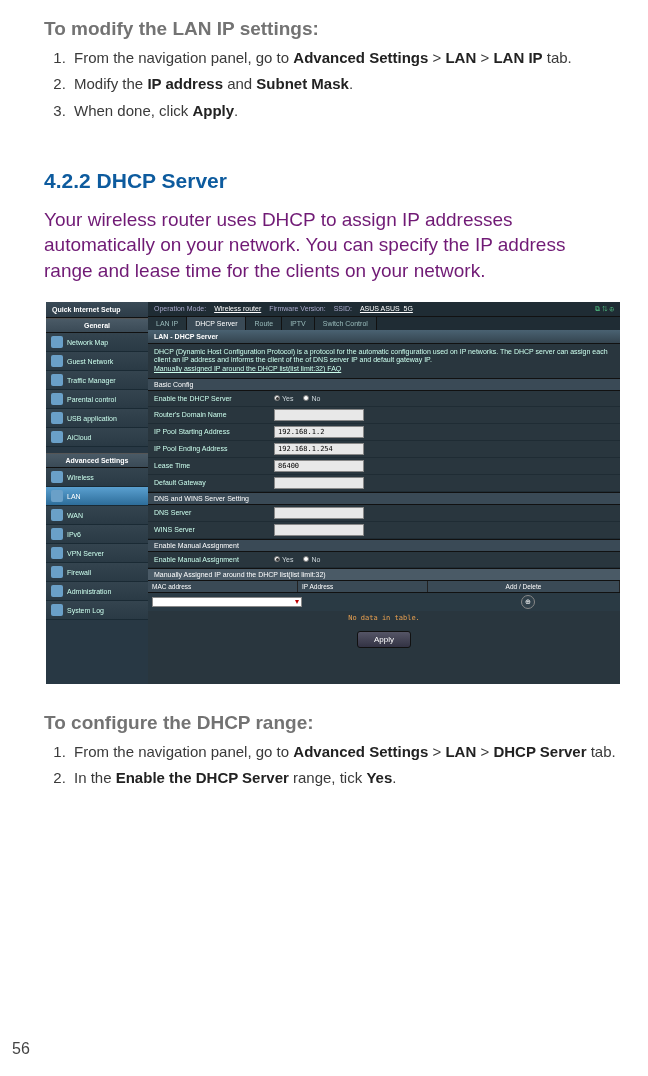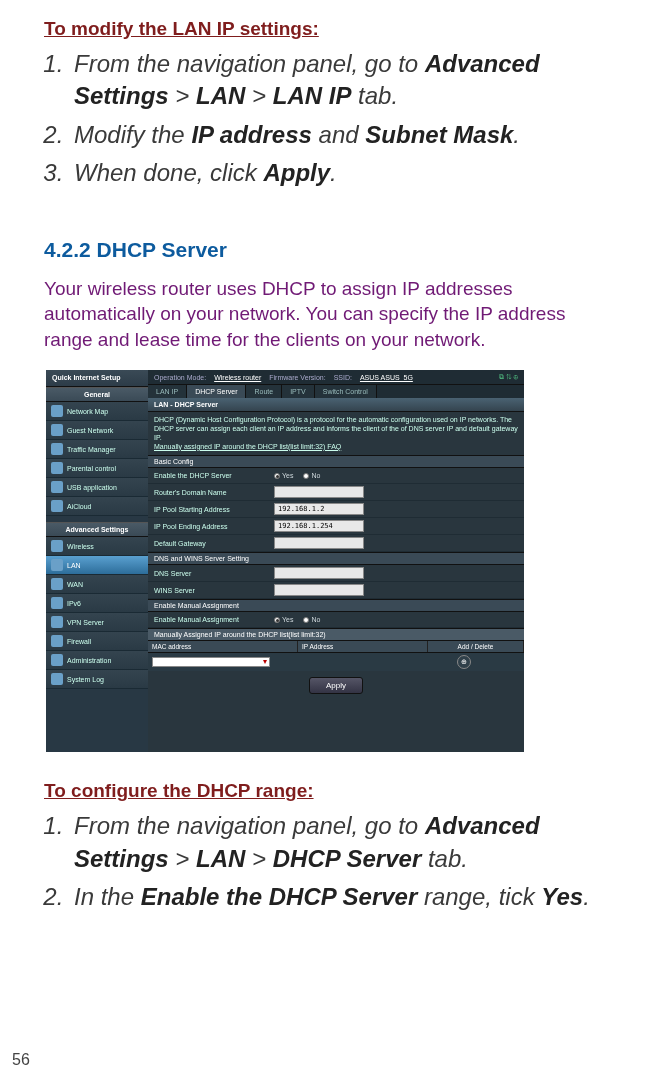--- a/index.html
+++ b/index.html
@@ -9,48 +9,46 @@
     background: #fff;
     font-family: "Segoe UI", "Myriad Pro", Arial, sans-serif;
     color: #3a3a3a;
     position: relative;
     padding: 18px 32px 0 44px;
   }
   .heading {
     font-weight: 700;
     font-size: 19px;
     margin-bottom: 8px;
-    color: #7f1d1d;
-    text-decoration: underline;
+    color: #737373;
   }
   ol.steps {
     list-style: decimal;
     padding-left: 26px;
-    font-size: 24px;
+    font-size: 15px;
     line-height: 1.35;
     color: #3a3a3a;
-    font-style: italic;
   }
   ol.steps li { margin-bottom: 6px; padding-left: 4px; }
   .b { font-weight: 700; color: #222; }
   .section-num {
     color: #0d5b9e;
     font-weight: 700;
     font-size: 21px;
     margin-top: 48px;
     margin-bottom: 14px;
   }
   .intro {
     font-size: 19px;
     color: #701a75;
     line-height: 1.35;
     margin-bottom: 18px;
   }
   .router-shot {
-    width: 478px;
+    width: 574px;
     height: 382px;
     margin-left: 2px;
     margin-bottom: 28px;
     background: #1b2a34;
     display: flex;
     font-family: Arial, sans-serif;
     font-size: 7px;
     color: #cfd8dc;
     overflow: hidden;
   }
@@ -191,21 +189,21 @@
   }
   .apply {
     display:block; margin: 6px auto 8px;
     background: linear-gradient(#556,#334);
     color:#fff; border:1px solid #111;
     font-size:8px; padding:3px 16px; border-radius:3px;
   }
   .pagenum {
     position:absolute;
     left:12px;
-    bottom:7px;
+    bottom:18px;
     font-size:16px;
     color:#444;
     margin-top:20px;
   }
 </style>
 </head>
 <body>
 
 <div class="heading">To modify the LAN IP settings:</div>
 <ol class="steps">
@@ -331,20 +329,24 @@
     </div>
     <div class="row">
       <div class="lbl">IP Pool Starting Address</div>
       <div class="val"><input type="text" value="192.168.1.2" style=""></div>
     </div>
     <div class="row">
       <div class="lbl">IP Pool Ending Address</div>
       <div class="val"><input type="text" value="192.168.1.254" style=""></div>
     </div>
     <div class="row">
+      <div class="lbl">Lease Time</div>
+      <div class="val"><input type="text" value="86400" style=""></div>
+    </div>
+    <div class="row">
       <div class="lbl">Default Gateway</div>
       <div class="val"><input type="text" value="" style=""></div>
     </div>
     <div class="sect">DNS and WINS Server Setting</div>
     <div class="row">
       <div class="lbl">DNS Server</div>
       <div class="val"><input type="text" value="" style=""></div>
     </div>
     <div class="row">
       <div class="lbl">WINS Server</div>
@@ -370,20 +372,21 @@
       <div class="tcol2">IP Address</div>
       <div class="tcol3">Add / Delete</div>
     </div>
     <div style="display:flex;align-items:center;background:#2a3a44">
       <div class="dropdown" style="max-width:150px"></div>
       <div style="width:130px"></div>
       <div style="flex:1;display:flex;justify-content:center;padding:2px">
           <div class="addbtn">⊕</div>
         </div>
     </div>
+    <div class="nodata">No data in table.</div>
     <button class="apply">Apply</button>
   </div>
 </div>
 
 <div class="heading">To configure the DHCP range:</div>
 <ol class="steps">
   <li>
     <span>From the navigation panel, go to </span><span class="b">Advanced Settings</span><span> &gt; </span><span class="b">LAN</span><span> &gt; </span><span class="b">DHCP Server</span><span> tab.</span>
   </li>
   <li>

